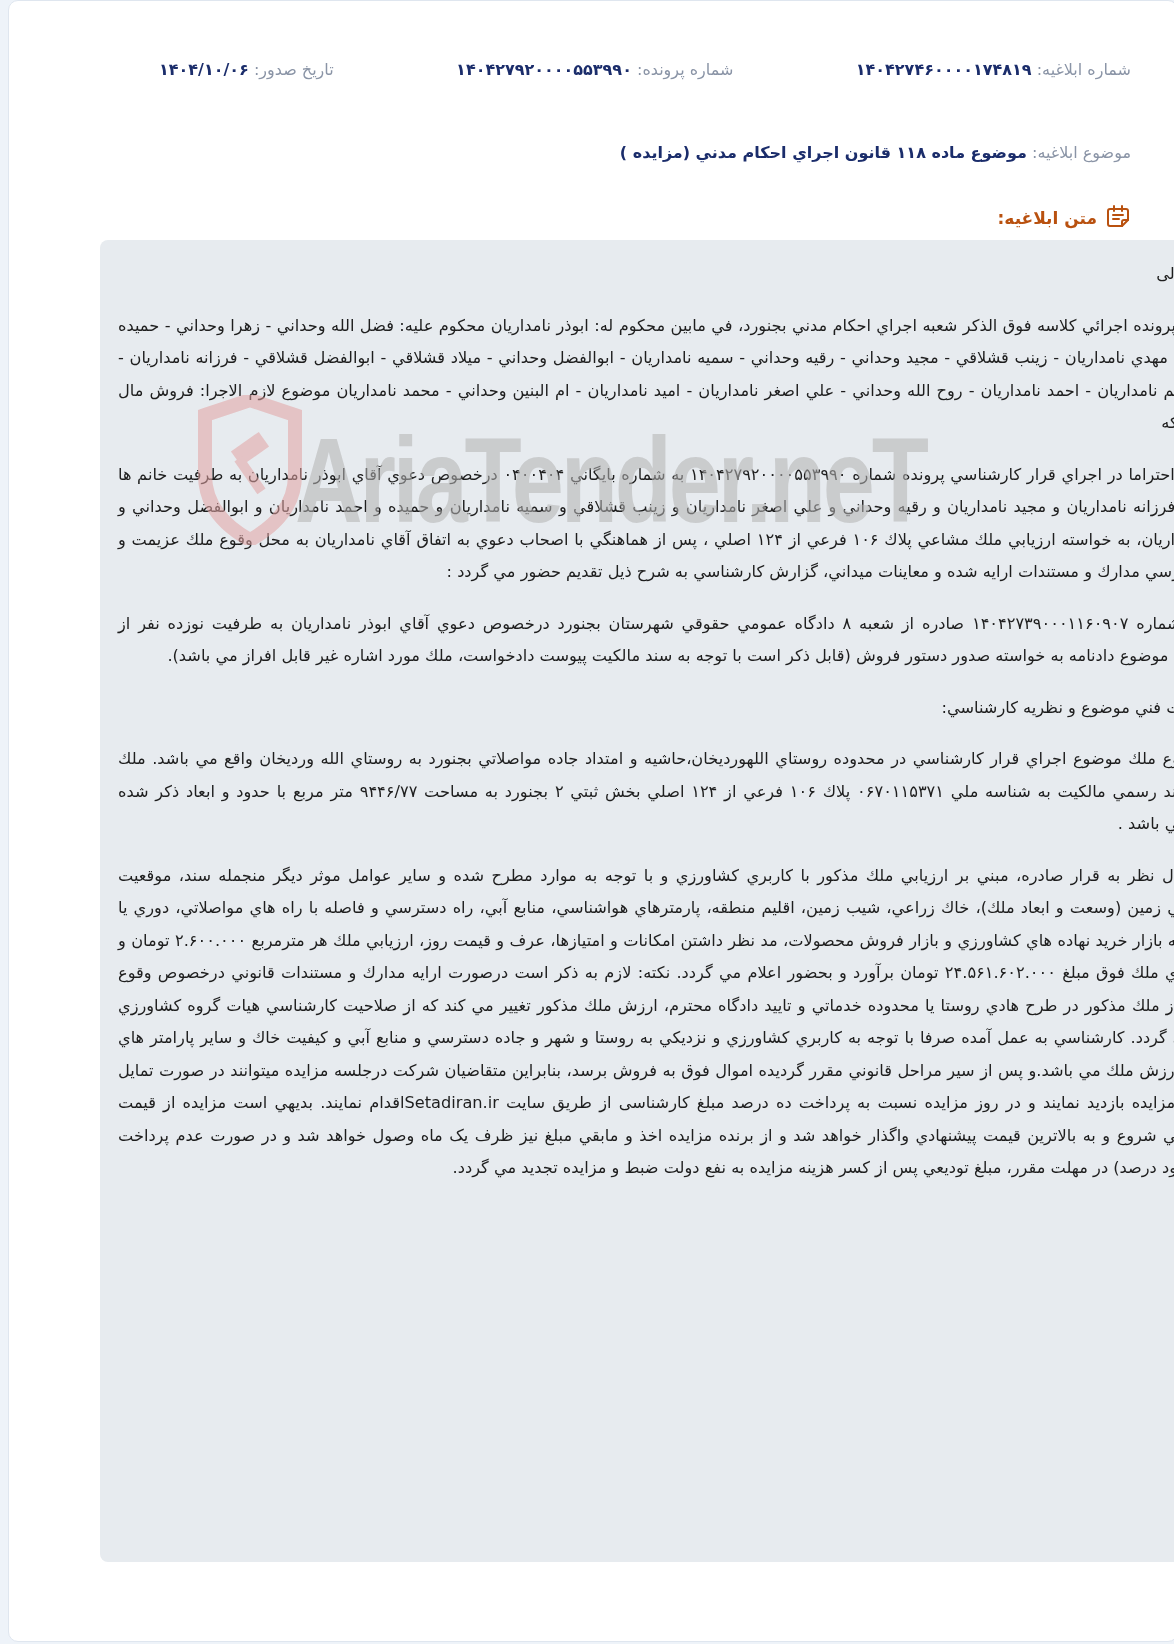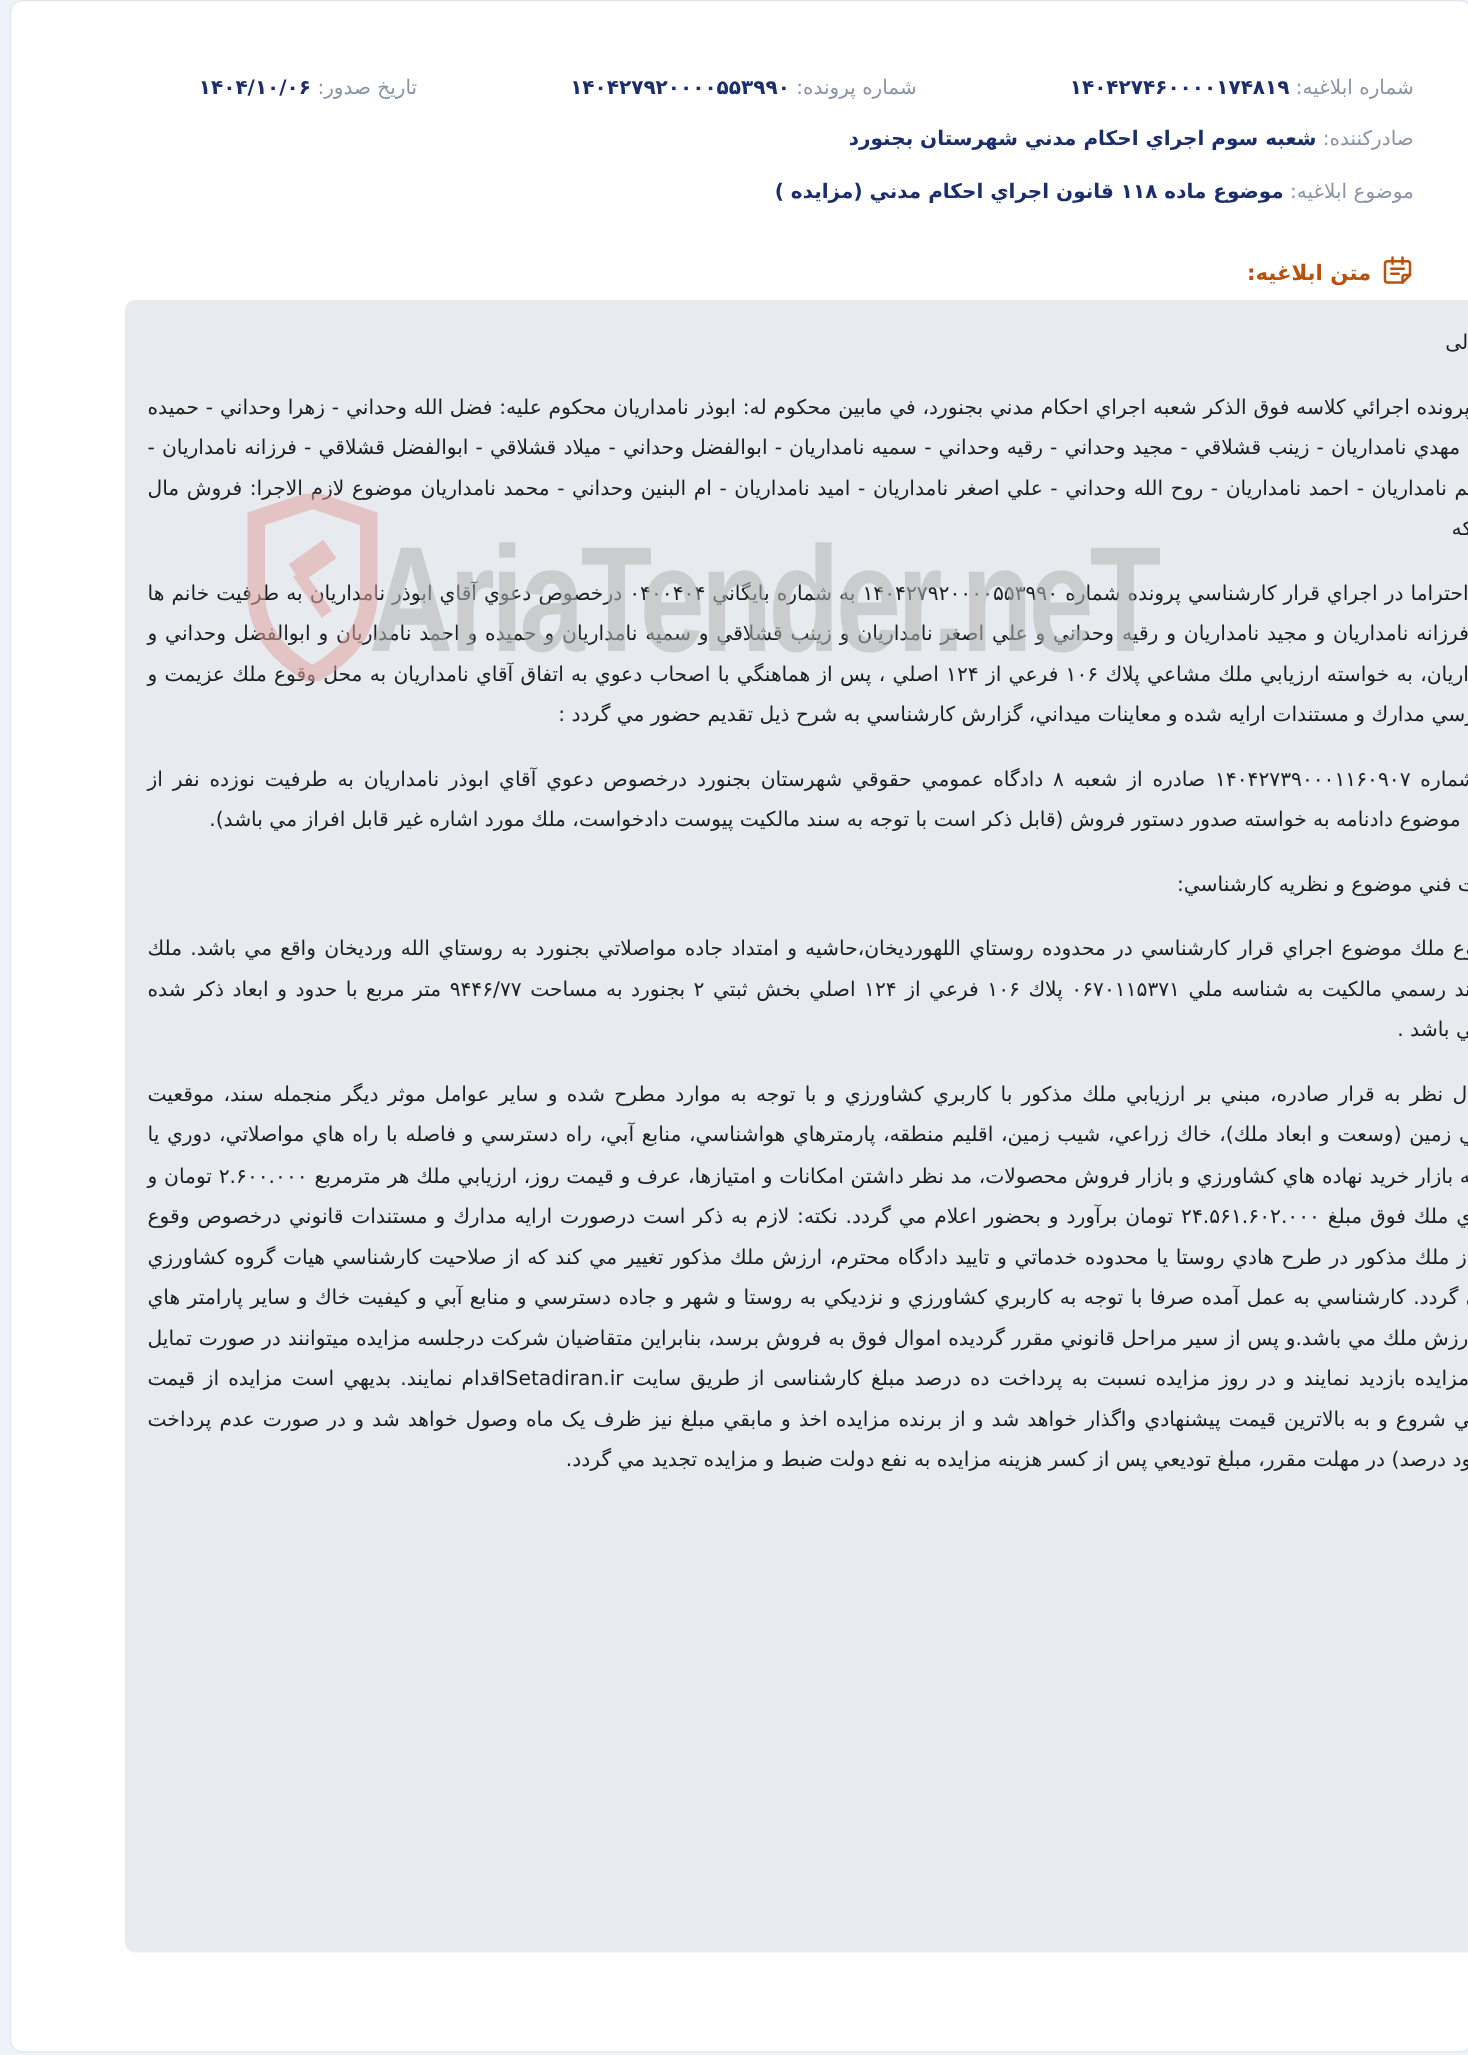--- a/index.html
+++ b/index.html
@@ -69,24 +69,20 @@
     <span class="item">
       <span class="meta-label">شماره پرونده:</span>
       <span class="meta-value">۱۴۰۴۲۷۹۲۰۰۰۰۵۵۳۹۹۰</span>
     </span>
     <span class="item">
       <span class="meta-label">تاريخ صدور:</span>
       <span class="meta-value">۱۴۰۴/۱۰/۰۶</span>
     </span>
   </div>
 
-  <div class="meta-row row2">
-    <span class="meta-label">صادرکننده:</span>
-    <span class="meta-value">شعبه سوم اجراي احكام مدني شهرستان بجنورد</span>
-  </div>
 
   <div class="meta-row row3">
     <span class="meta-label">موضوع ابلاغيه:</span>
     <span class="meta-value">موضوع ماده ۱۱۸ قانون اجراي احكام مدني (مزايده )</span>
   </div>
 
   <div class="section-title">
     <span>
       <svg viewBox="0 0 26 26" fill="none" stroke="#b9510f" stroke-width="2" stroke-linecap="round" stroke-linejoin="round">
         <path d="M5 6 h16 a2 2 0 0 1 2 2 v9 l-6 6 h-12 a2 2 0 0 1 -2 -2 v-13 a2 2 0 0 1 2 -2 z"></path>

